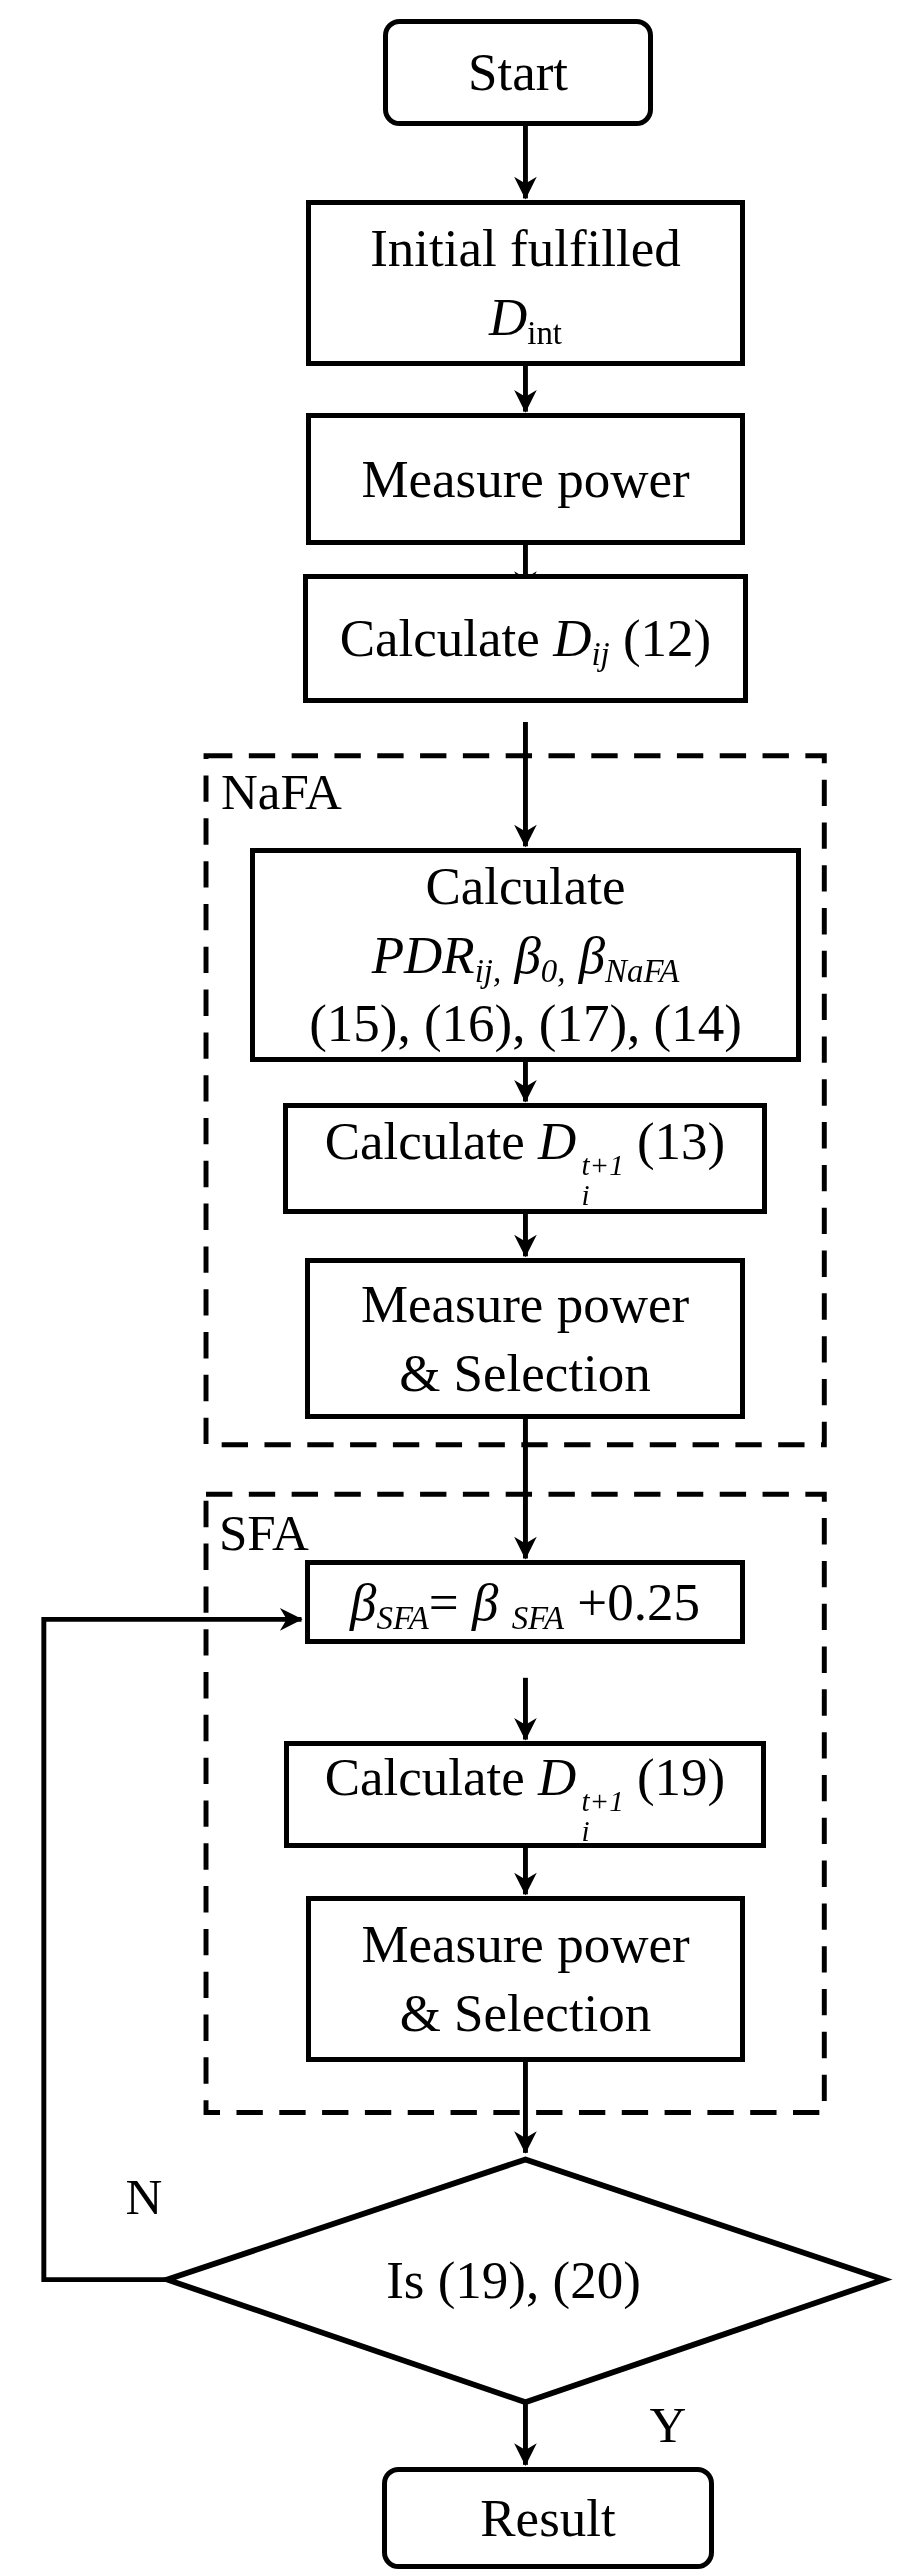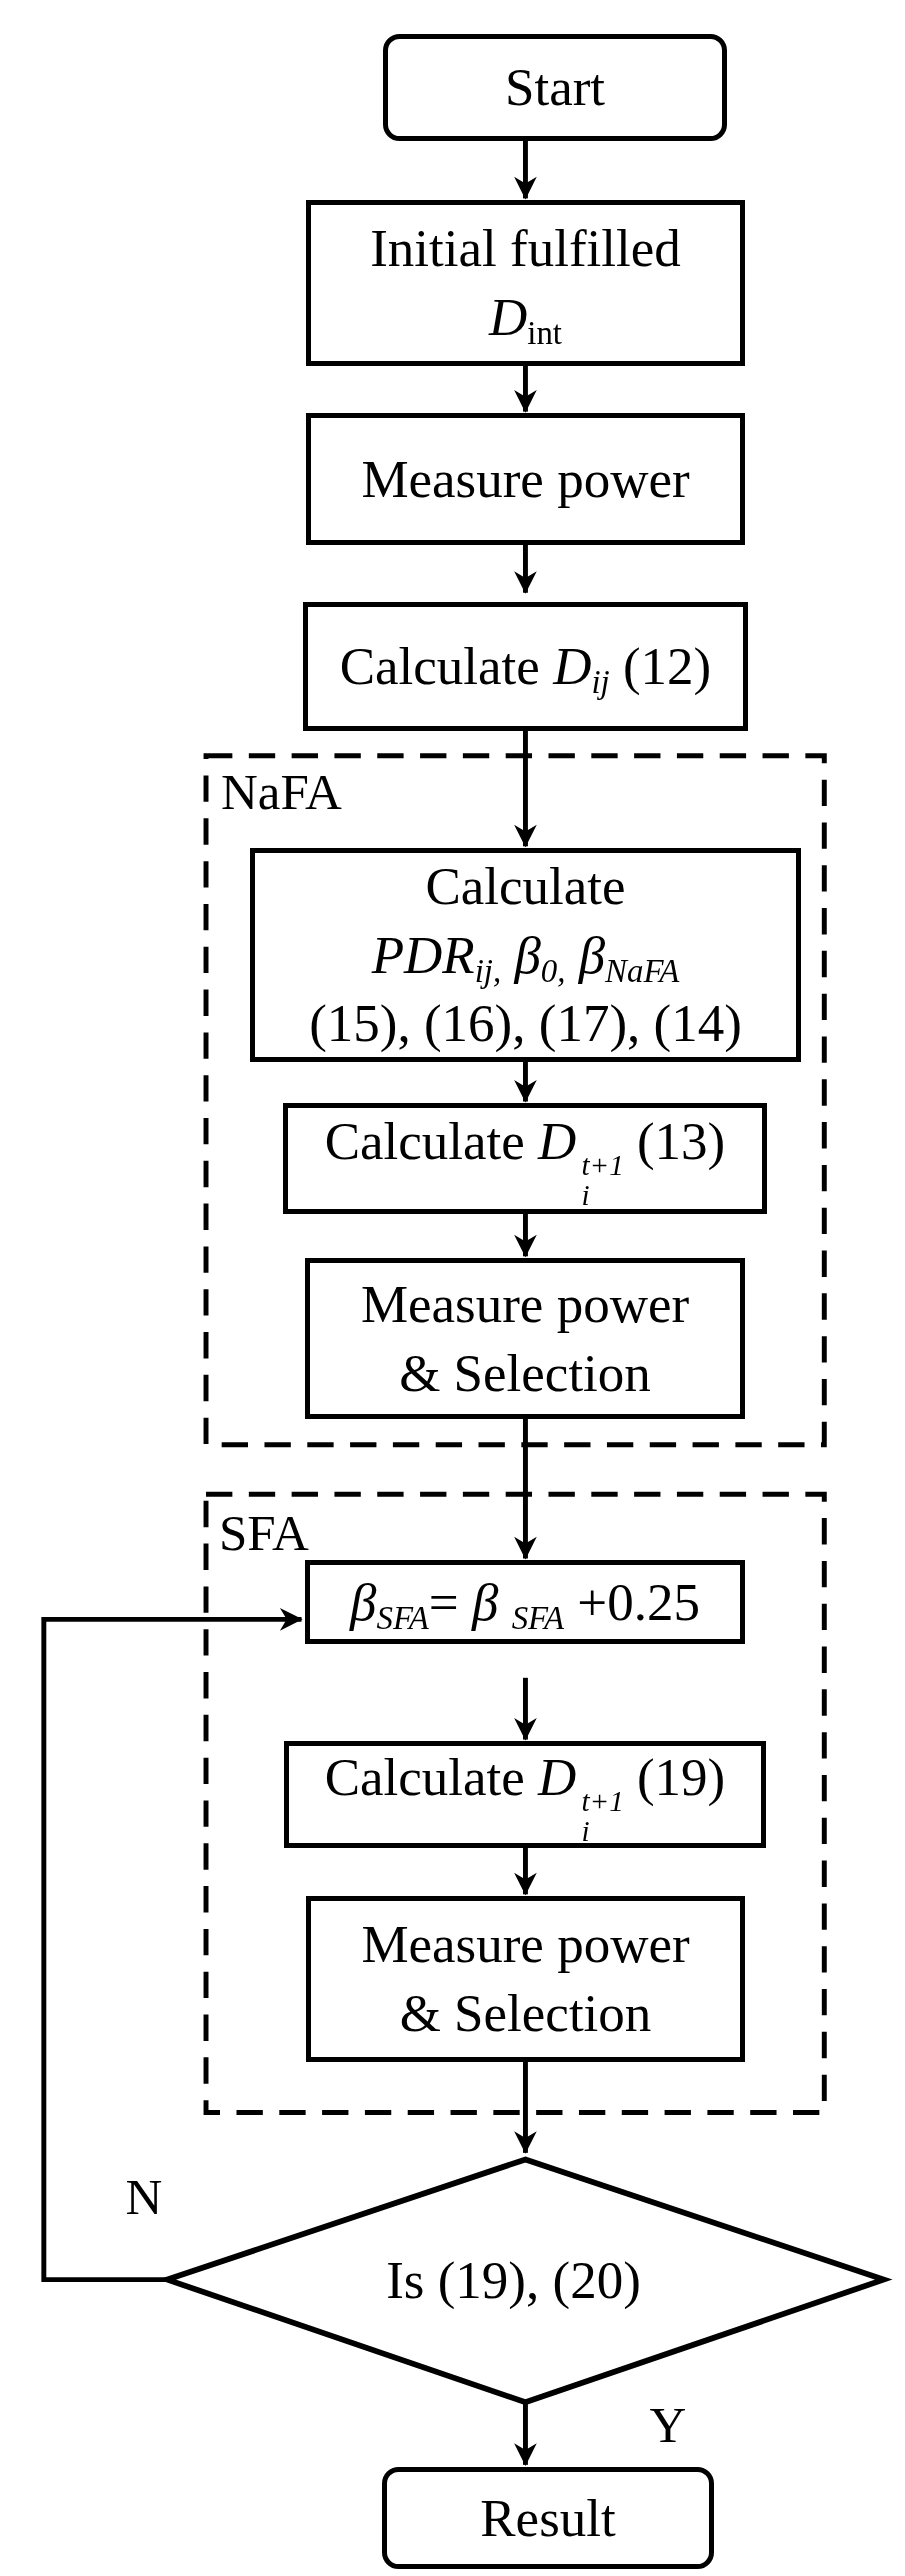--- a/index.html
+++ b/index.html
@@ -102,34 +102,34 @@
     <path d="M638,1288 L638,1338" stroke="currentColor" stroke-width="6" fill="none" marker-end="url(#arr)"></path>
     <path d="M638,1473 L638,1526" stroke="currentColor" stroke-width="6" fill="none" marker-end="url(#arr)"></path>
     <path d="M638,1722 L638,1893" stroke="currentColor" stroke-width="6" fill="none" marker-end="url(#arr)"></path>
     <path d="M638,2038 L638,2113" stroke="currentColor" stroke-width="6" fill="none" marker-end="url(#arr)"></path>
     <path d="M638,2243 L638,2301" stroke="currentColor" stroke-width="6" fill="none" marker-end="url(#arr)"></path>
     <path d="M638,2503 L638,2615" stroke="currentColor" stroke-width="6" fill="none" marker-end="url(#arr)"></path>
     <path d="M638,2916 L638,2994" stroke="currentColor" stroke-width="6" fill="none" marker-end="url(#arr)"></path>
     <path d="M203,2769 L53,2769 L53,1967 L366,1967" stroke="currentColor" stroke-width="6" fill="none" stroke-linejoin="miter" marker-end="url(#arr)"></path>
   </svg>
 
-  <div class="node terminal" style="left:383px; top:34px; width:344px; height:107px;">
+  <div class="node terminal" style="left:383px; top:19px; width:270px; height:107px;">
       <div class="tline"><span>Start</span></div>
     </div>
 
   <div class="node" style="left:306px; top:200px; width:439px; height:166px;">
       <div class="tline"><span>Initial fulfilled</span></div>
       <div class="tline"><span class="it">D</span><sub class="seg">int</sub></div>
     </div>
 
   <div class="node" style="left:306px; top:413px; width:439px; height:132px;">
       <div class="tline"><span>Measure power</span></div>
     </div>
 
-  <div class="node" style="left:303px; top:602px; width:445px; height:129px;">
+  <div class="node" style="left:303px; top:574px; width:445px; height:129px;">
       <div class="tline"><span>Calculate </span><span class="it">D</span><sub class="seg it">ij</sub><span> (12)</span></div>
     </div>
 
   <div class="group-label" style="left:221px; top:764px;">NaFA</div>
 
   <div class="node" style="left:250px; top:848px; width:551px; height:214px; line-height:1.3;">
       <div class="tline"><span>Calculate</span></div>
       <div class="tline"><span class="it">PDR</span><sub class="seg it">ij,</sub><span> </span><span class="it">β</span><sub class="seg it">0,</sub><span> </span><span class="it">β</span><sub class="seg it">NaFA</sub></div>
       <div class="tline"><span>(15), (16), (17), (14)</span></div>
     </div>

